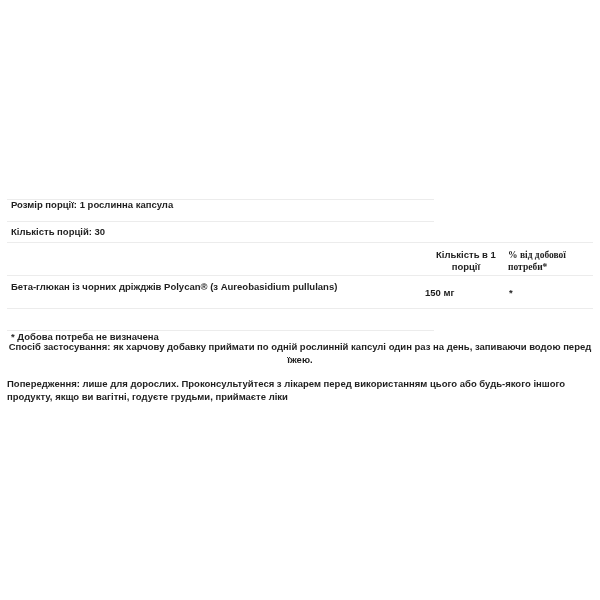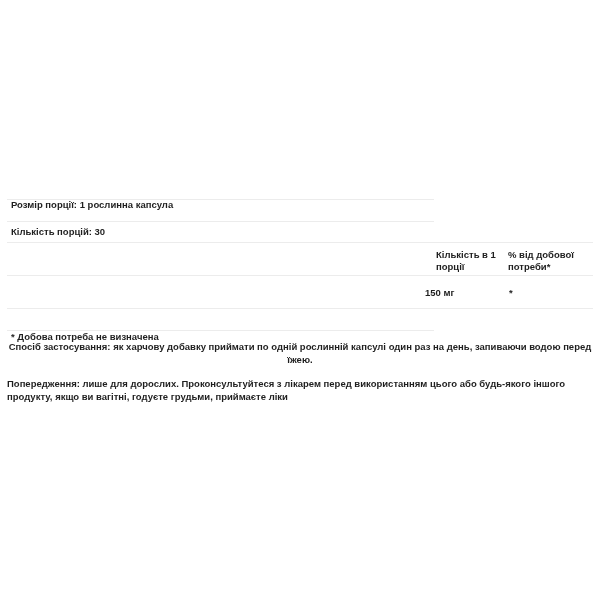--- a/index.html
+++ b/index.html
@@ -14,31 +14,32 @@
 </style>
 </head>
 <body>
 
 <div class="hline" style="left:7px; top:199px; width:427px;"></div>
 <div class="txt" style="left:11px; top:199px;text-align:right;">Розмір порції: 1 рослинна капсула</div>
 <div class="hline" style="left:7px; top:221px; width:427px;"></div>
 <div class="txt" style="left:11px; top:226px;">Кількість порцій: 30</div>
 
 <div class="hline" style="left:7px; top:242px; width:586px;"></div>
-<div class="txt" style="left:436px; top:249px;">
+<div class="txt" style="left:436px; top:249px;text-align:center;">
   <div>Кількість в 1</div>
   <div>порції</div>
 </div>
-<div class="txt" style="left:508px; top:249px;">
+<div class="txt" style="left:508px; top:249px;font-family:Liberation Serif, serif;">
   <div>% від добової</div>
   <div>потреби*</div>
 </div>
 <div class="hline" style="left:7px; top:275px; width:586px;"></div>
 
 <div class="txt" style="left:11px; top:281px;">
+  <div>Бета-глюкан із чорних дріжджів Polycan® (з Aureobasidium pullulans)</div>
 </div>
 <div class="txt" style="left:425px; top:287px;">150 мг</div>
 <div class="txt" style="left:509px; top:287px;">*</div>
 <div class="hline" style="left:7px; top:308px; width:586px;"></div>
 
 <div class="txt" style="left:11px; top:314px;margin-top:17px;">* Добова потреба не визначена</div>
 <div class="hline" style="left:7px; top:330px; width:427px;"></div>
 
 <div class="wrap" style="left:7px; top:341px; width:586px;text-align:center;">Спосіб застосування: як харчову добавку приймати по одній рослинній капсулі один раз на день, запиваючи водою перед їжею.</div>
 

